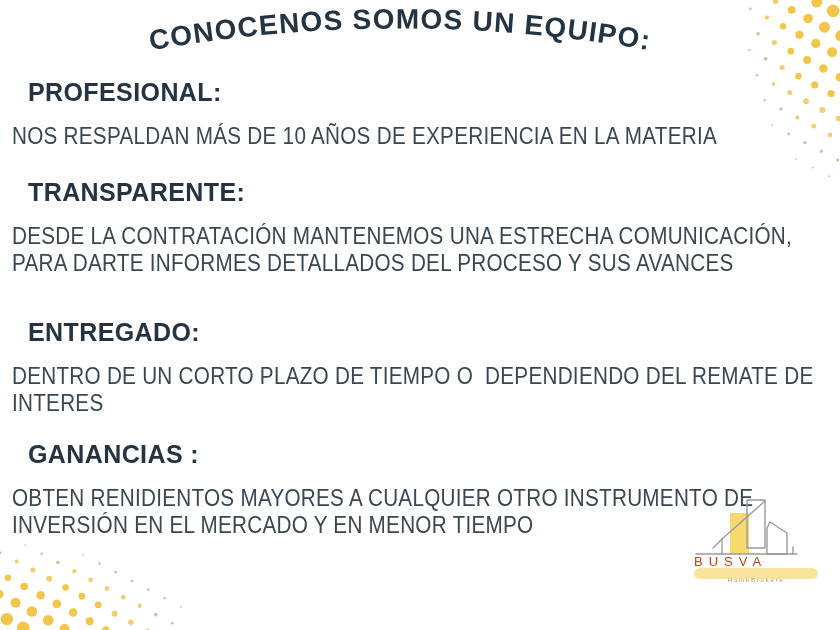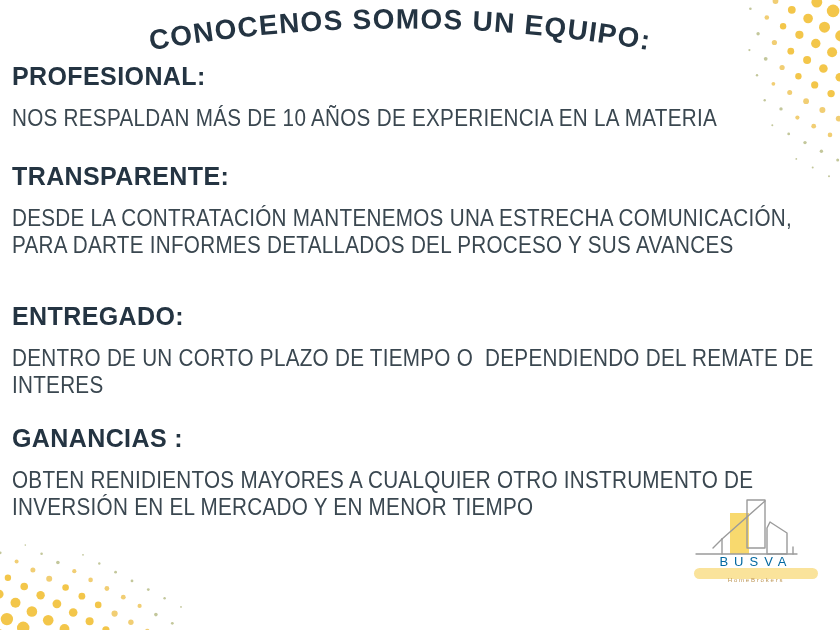--- a/index.html
+++ b/index.html
@@ -8,35 +8,35 @@
     overflow:hidden;font-family:"Liberation Sans",sans-serif;
   }
   .dots-svg{position:absolute;left:0;top:0;pointer-events:none;}
   .title-svg{position:absolute;left:0;top:0;}
   .title-text{
     font-family:"Liberation Sans",sans-serif;
     font-weight:bold;font-size:28px;letter-spacing:1.2px;
   }
   .sec{position:absolute;left:12px;}
   .sec h2{
-    margin:0;font-size:25px;line-height:30px;font-weight:bold;
+    margin:16px;font-size:25px;line-height:30px;font-weight:bold;
     color:#243442;letter-spacing:0.4px;
   }
   .sec .body{
     margin-top:14px;transform:scaleX(0.88);transform-origin:left top;
   }
   .sec .line{
     margin:0;font-size:23.5px;line-height:27px;color:#3a4750;
     letter-spacing:0.3px;white-space:pre;
   }
   .logo{position:absolute;left:690px;top:470px;width:150px;height:160px;}
   .logo-svg{position:absolute;left:0;top:0;}
   .wordmark{
-    position:absolute;left:4px;top:84px;width:124px;text-align:center;
-    font-size:13px;letter-spacing:6px;color:#0369a1;
+    position:absolute;left:4px;top:84px;width:124px;text-align:left;
+    font-size:13px;letter-spacing:6px;color:#c2410c;
   }
   .tagline-pill{
     position:absolute;left:4px;top:98px;width:124px;height:11px;
     background:#fae39b;border-radius:6px;text-align:center;
   }
   .tagline-pill span{
     font-size:6px;line-height:11px;letter-spacing:1.8px;color:#bc9453;
   }
 </style>
 </head>

